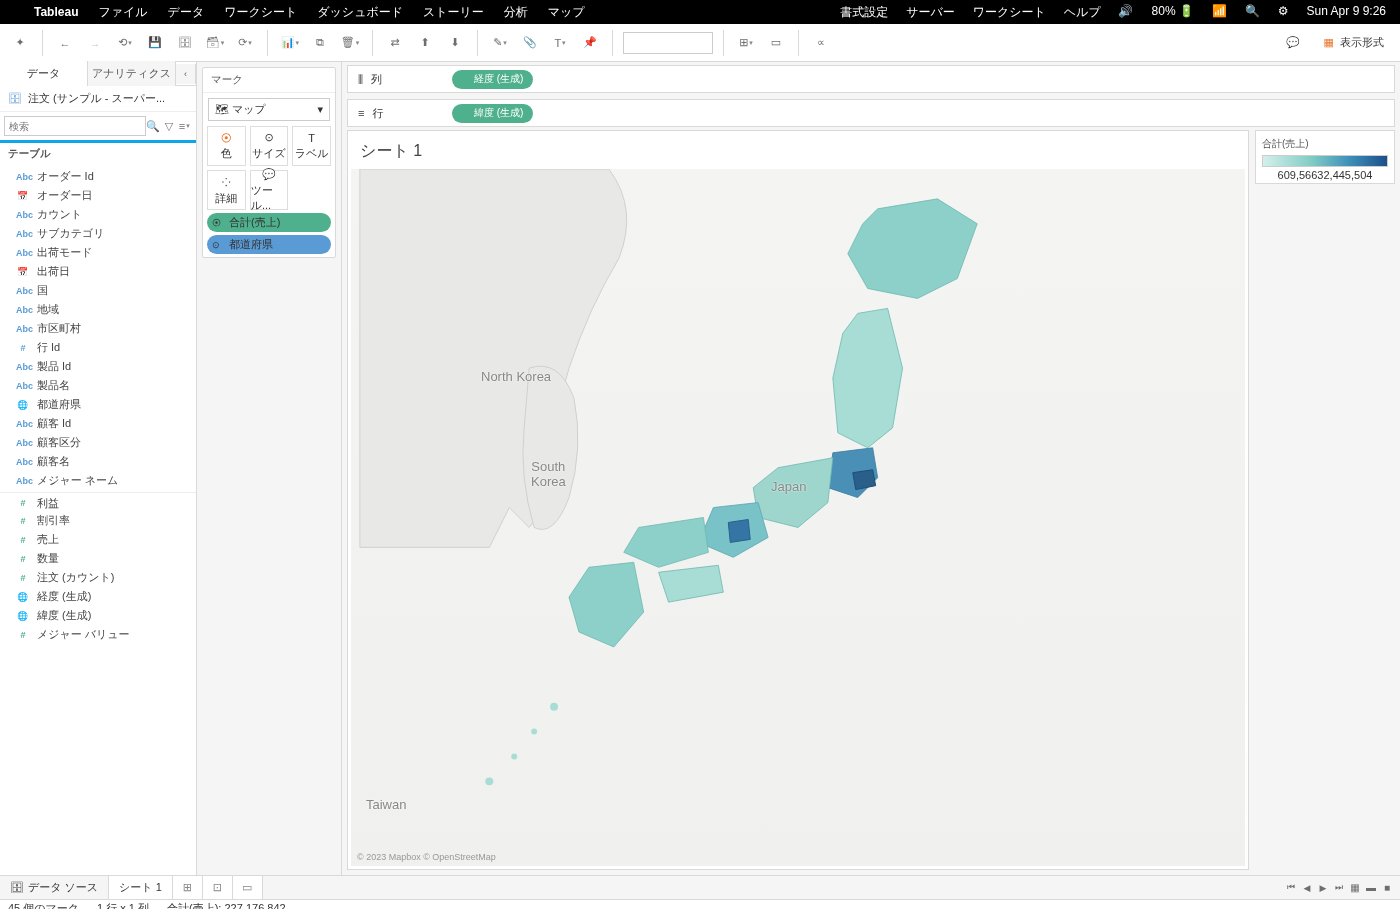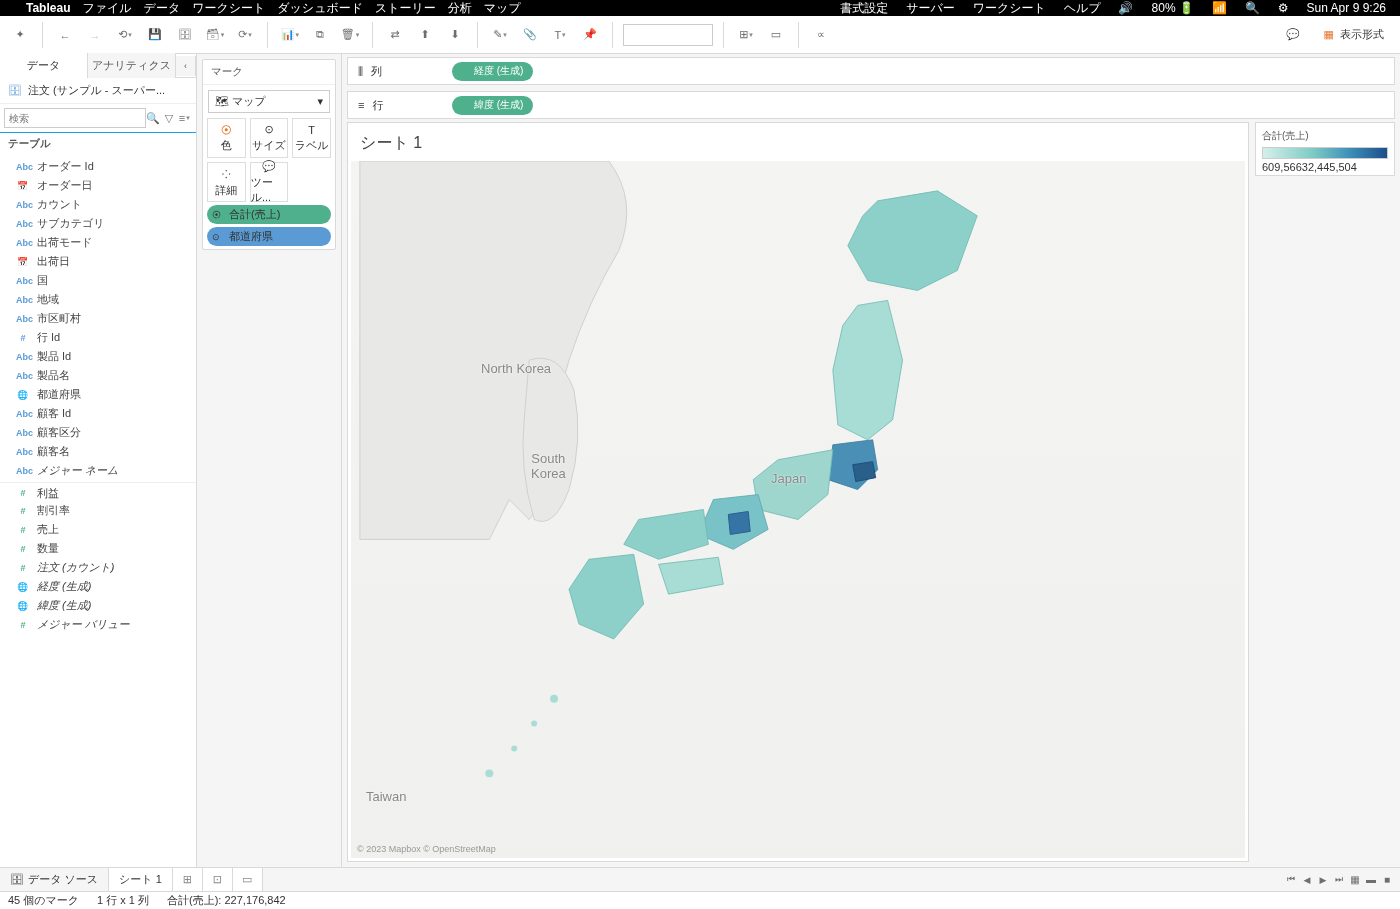--- a/index.html
+++ b/index.html
@@ -1,45 +1,45 @@
 <!DOCTYPE html>
 <html><head>
 <meta charset="utf-8">
 <style>
 *{box-sizing:border-box;margin:0;padding:0;font-family:-apple-system,BlinkMacSystemFont,"Segoe UI",sans-serif;font-size:11px;color:#333}
 body{width:1400px;height:909px;background:#fff;overflow:hidden}
-.menubar{height:16px;background:#000;color:#fff;display:flex;align-items:center;padding:0 14px;gap:12px}
+.menubar{height:24px;background:#000;color:#fff;display:flex;align-items:center;padding:0 14px;gap:20px}
 .menubar span{color:#fff;font-size:12px}
-.menubar .right{margin-left:auto;display:flex;gap:18px;align-items:center}
+.menubar .right{margin-left:auto;display:flex;gap:18px;}
 .menubar .brand{font-weight:700;font-size:12px}
 .toolbar{height:38px;background:#fff;border-bottom:1px solid #d9d9d9;display:flex;align-items:center;padding:0 8px;gap:6px}
 .tb-sep{width:1px;height:26px;background:#d9d9d9;margin:0 4px}
 .tb-btn{width:24px;height:26px;display:flex;align-items:center;justify-content:center;color:#6e6e6e;cursor:pointer;border-radius:2px}
 .tb-dd{display:flex;align-items:center}
 .tb-dd::after{content:"▾";font-size:7px;color:#888;margin-left:1px}
 .tb-input{width:90px;height:22px;border:1px solid #ccc;background:#fff}
 .showme{margin-left:auto;display:flex;align-items:center;gap:10px}
 .showme-txt{display:flex;align-items:center;gap:6px;cursor:pointer;padding:4px 8px}
 .main{display:flex;height:813px}
 .sidepanel{width:197px;border-right:1px solid #d9d9d9;display:flex;flex-direction:column;background:#fff}
 .side-tabs{display:flex;height:24px;border-bottom:1px solid #d9d9d9;align-items:center}
 .side-tab{flex:1;text-align:center;padding:5px 0;color:#555;cursor:pointer;background:#f5f5f5;border-right:1px solid #d9d9d9}
 .side-tab.active{background:#fff;color:#333}
 .side-tab.coll{flex:0 0 20px;font-size:9px}
 .ds-row{padding:5px 8px;display:flex;align-items:center;gap:6px;color:#444;border-bottom:1px solid #eee}
-.searchbar{display:flex;align-items:center;padding:4px;border-bottom:1px solid #0ea5e9}
+.searchbar{display:flex;align-items:center;padding:4px;border-bottom:3px solid #0ea5e9}
 .searchbar input{flex:1;border:1px solid #ccc;height:20px;padding:0 4px;font-size:10px}
 .field-list{flex:1;overflow:auto;padding:2px 0}
 .section-h{padding:4px 8px;font-weight:600;color:#555;font-size:10.5px}
 .field{display:flex;align-items:center;gap:7px;padding:2px 8px 2px 16px;cursor:pointer;height:19px}
 .fi{width:14px;text-align:center;font-size:9px;font-weight:600}
 .fi.dim{color:#5b9bd5}
 .fi.meas{color:#4fb08e}
 .fname{color:#444;white-space:nowrap;overflow:hidden;text-overflow:ellipsis}
-.fname.italic{font-style:italic}
+.fname.italic{}
 .field.divider{border-top:1px solid #eee;margin-top:2px;padding-top:4px}
 .shelves{width:145px;display:flex;flex-direction:column;gap:6px;padding:5px;border-right:1px solid #d9d9d9;background:#f5f5f5}
 .card{background:#fff;border:1px solid #d9d9d9;border-radius:2px}
 .card-h{padding:5px 8px;color:#555;font-size:10.5px;border-bottom:1px solid #eee}
 .card-body{min-height:44px;padding:4px}
 .marks-sel{display:flex;align-items:center;justify-content:space-between;border:1px solid #ccc;margin:5px;padding:3px 6px;font-size:10px;cursor:pointer}
 .marks-grid{display:grid;grid-template-columns:repeat(3,1fr);gap:4px;padding:0 4px}
 .mark-cell{border:1px solid #ddd;height:40px;display:flex;flex-direction:column;align-items:center;justify-content:center;gap:2px;font-size:8.5px;color:#666;cursor:pointer}
 .pill{border-radius:10px;padding:2px 10px 2px 22px;color:#fff;font-size:10px;margin:3px 4px;position:relative;display:flex;align-items:center;height:19px}
 .pill.green{background:#4fb08e}
@@ -50,21 +50,21 @@
 .shelf-lbl{width:100px;display:flex;align-items:center;gap:8px;color:#666;padding-left:6px}
 .shelf-pills{flex:1;display:flex}
 .viz-main{flex:1;display:flex;gap:6px;padding:0 5px 5px}
 .sheet{flex:1;background:#fff;border:1px solid #d9d9d9;position:relative;overflow:hidden}
 .sheet-title{font-size:16px;font-weight:300;color:#444;padding:10px 12px}
 .map-container{position:absolute;top:38px;left:3px;right:3px;bottom:3px;background:linear-gradient(180deg,#f4f4f2 0%,#f0f0ee 100%)}
 .map-svg{width:100%;height:100%}
 .legend{width:140px;background:#fff;border:1px solid #d9d9d9;padding:6px;align-self:flex-start;height:54px}
 .legend-title{font-size:10px;color:#555;margin-bottom:4px}
 .legend-bar{height:12px;background:linear-gradient(90deg,#d5efeb 0%,#7fcbc4 40%,#3d8fb8 70%,#1c4f8b 100%);border:1px solid #ccc}
-.legend-labels{display:flex;justify-content:flex-start;font-size:9px;color:#666;margin-top:2px}
+.legend-labels{display:flex;justify-content:center;font-size:9px;color:#666;margin-top:2px}
 .bottom-tabs{height:24px;border-top:1px solid #d9d9d9;display:flex;align-items:center;background:#f5f5f5}
 .btab{padding:4px 10px;border-right:1px solid #d9d9d9;background:#fff;cursor:pointer;display:flex;align-items:center;gap:4px;height:100%}
 .btab.ds{background:#f5f5f5}
 .btab.icon{width:30px;justify-content:center;color:#888}
 .status{height:18px;border-top:1px solid #d9d9d9;display:flex;align-items:center;padding:0 8px;gap:18px;background:#fff;font-size:10px;color:#555}
 .credit{position:absolute;bottom:4px;left:6px;font-size:9px;color:#999}
 .maplabel{position:absolute;color:#888;font-size:13px;font-weight:400;pointer-events:none;text-shadow:0 0 2px #fff}
 </style>
 </head>
 <body>

